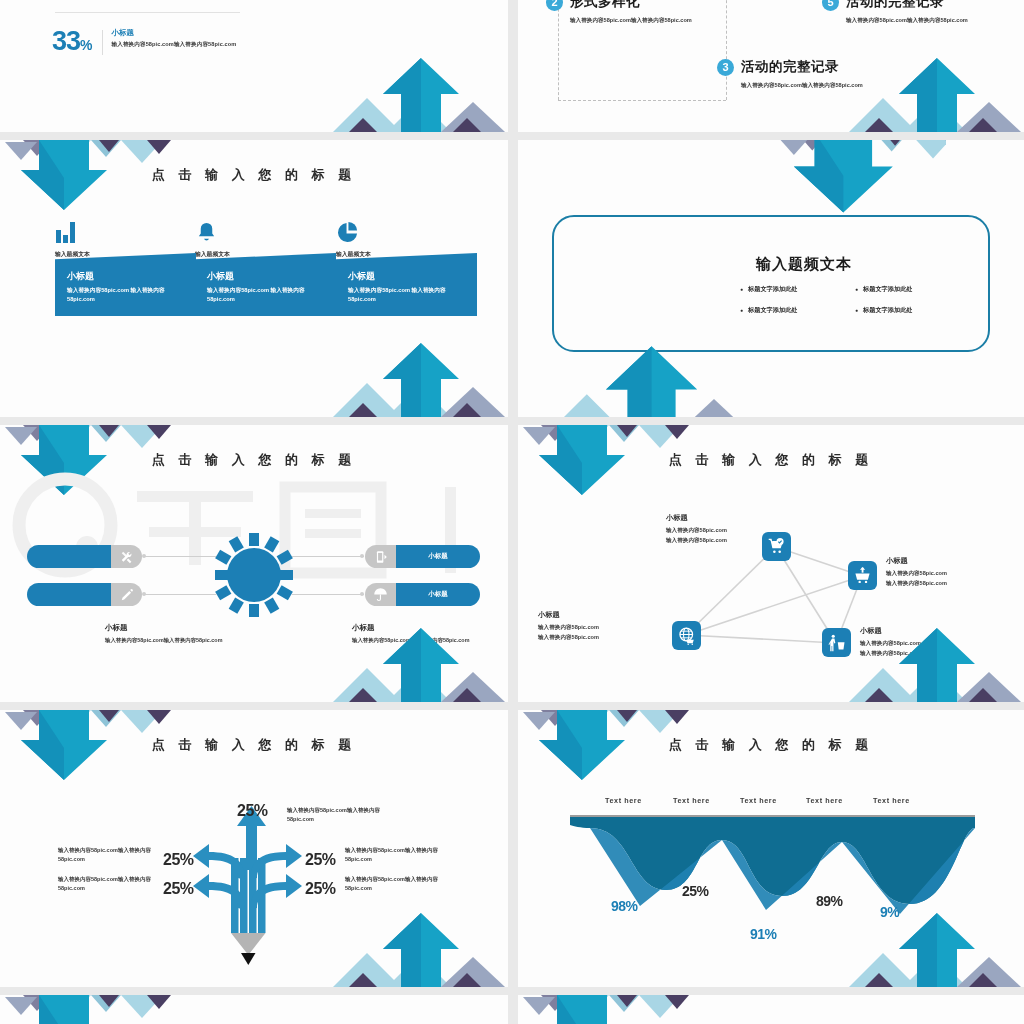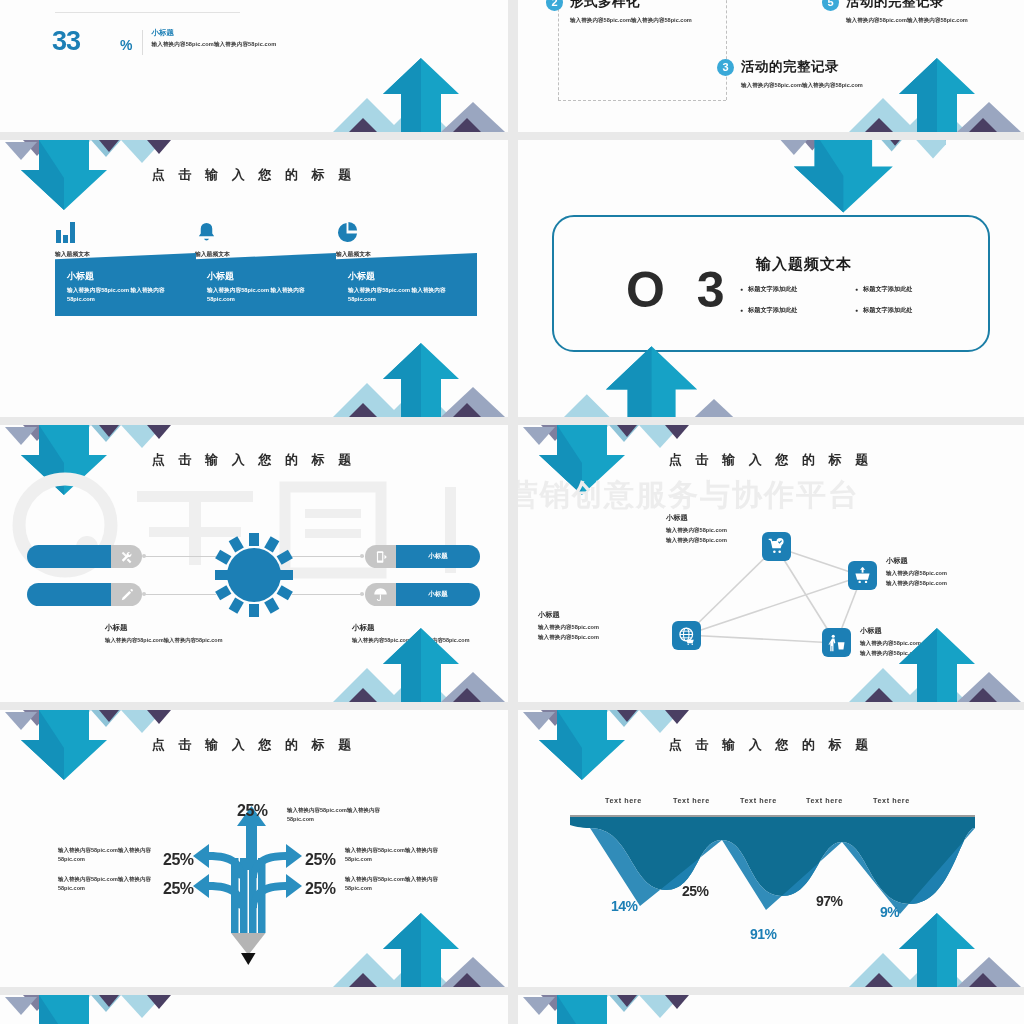--- a/index.html
+++ b/index.html
@@ -128,21 +128,21 @@
     <path d="M120 60 L134 46 L148 60 Z" fill="#4a3f63"></path>
     <path d="M68 60 L68 22 L50 22 L88 -14 L126 22 L108 22 L108 60 Z" fill="#16a2c6"></path>
     <path d="M68 60 L68 22 L50 22 L88 -14 L88 60 Z" fill="#1391ba"></path>
   </g>
  </defs>
 </svg>
 
 <div class="slide col-l r1">
   <div class="s1-rule"></div>
   <div class="s1-stat">
-    <div style="display:flex;align-items:baseline;gap:40px;">
+    <div style="display:flex;align-items:baseline;">
       <span class="s1-num">33</span>
       <span class="s1-pct">%</span>
     </div>
     <div class="s1-div"></div>
     <div>
       <div class="s1-h">小标题</div>
       <div class="s1-p">输入替换内容58pic.com输入替换内容58pic.com</div>
     </div>
   </div>
 
@@ -257,21 +257,20 @@
 <div class="slide col-r r2">
   <div class="dec" style="left:168px;top:-8px;width:260px;height:105px;">
     <svg width="260" height="105" viewBox="0 0 260 105">
           <g transform="translate(78,0) scale(1.15)">
             <use href="#decDown"></use>
           </g>
         </svg>
   </div>
 
   <div class="bigbox"></div>
-  <div class="big03">O 3</div>
   <div class="s4-t">输入题频文本</div>
   <div class="s4-bul">
     <div>标题文字添加此处</div>
     <div>标题文字添加此处</div>
     <div>标题文字添加此处</div>
     <div>标题文字添加此处</div>
   </div>
 
   <div class="dec" style="left:10px;bottom:-16px;width:230px;height:100px;">
     <svg width="230" height="100" viewBox="0 0 230 100">
@@ -394,21 +393,20 @@
 
 <div class="slide col-r r3">
   <div class="dec dec-tl">
     <svg width="215" height="88" viewBox="0 0 215 88">
           <g transform="translate(-5,0)">
             <use href="#decDown"></use>
           </g>
         </svg>
   </div>
   <div class="wm">
-    <div class="wm-txt2">营销创意服务与协作平台</div>
   </div>
   <div class="title">点 击 输 入 您 的 标 题</div>
 
   <svg style="position:absolute;left:0;top:0;" width="506" height="277">
     <g stroke="#d3d3d3" stroke-width="1.6" fill="none">
       <line x1="168" y1="210" x2="258" y2="122"></line>
       <line x1="258" y1="122" x2="344" y2="151"></line>
       <line x1="258" y1="122" x2="318" y2="218"></line>
       <line x1="168" y1="210" x2="344" y2="151"></line>
       <line x1="168" y1="210" x2="318" y2="218"></line>
@@ -561,24 +559,24 @@
   <svg style="position:absolute;left:52px;top:104px;" width="405" height="115" viewBox="0 0 405 115">
     <line x1="0" y1="2" x2="405" y2="2" stroke="#9c9c9c" stroke-width="2"></line>
     <path d="M0 3 H405 V14 C390 14 382 90 340 90 C300 90 298 28 272 28 C248 28 246 82 212 82 C178 82 180 26 152 26 C126 26 128 76 96 76 C60 76 62 14 20 14 C10 14 4 12 0 11 Z" fill="#0f6d92"></path>
     <path d="M0 3 H405 V14 C390 14 382 90 340 90 C300 90 298 28 272 28 C248 28 246 82 212 82 C178 82 180 26 152 26 C126 26 128 76 96 76 C60 76 62 14 20 14 C10 14 4 12 0 11 Z" fill="#1c7fb5" opacity="0"></path>
 
     <path d="M20 14 C62 14 60 76 96 76 C128 76 126 26 152 26 L70 92 Z" fill="#1f82b3" opacity=".92"></path>
     <path d="M152 26 C180 26 178 82 212 82 C246 82 248 28 272 28 L196 96 Z" fill="#1f82b3" opacity=".92"></path>
     <path d="M272 28 C298 28 300 90 340 90 C382 90 390 14 405 14 L330 100 Z" fill="#1f82b3" opacity=".92"></path>
   </svg>
 
-  <div class="wv-val" style="left:93px;top:188px;color:#1c7fb5;">14%</div>
+  <div class="wv-val" style="left:93px;top:188px;color:#1c7fb5;">98%</div>
   <div class="wv-val" style="left:164px;top:173px;color:#2b2b2b;">25%</div>
   <div class="wv-val" style="left:232px;top:216px;color:#1c7fb5;">91%</div>
-  <div class="wv-val" style="left:298px;top:183px;color:#2b2b2b;">97%</div>
+  <div class="wv-val" style="left:298px;top:183px;color:#2b2b2b;">89%</div>
   <div class="wv-val" style="left:362px;top:194px;color:#1c7fb5;">9%</div>
 
   <div class="dec dec-br">
     <svg width="215" height="88" viewBox="0 0 215 88">
           <g transform="translate(40,28)">
             <use href="#decUp"></use>
           </g>
         </svg>
   </div>
 </div>

